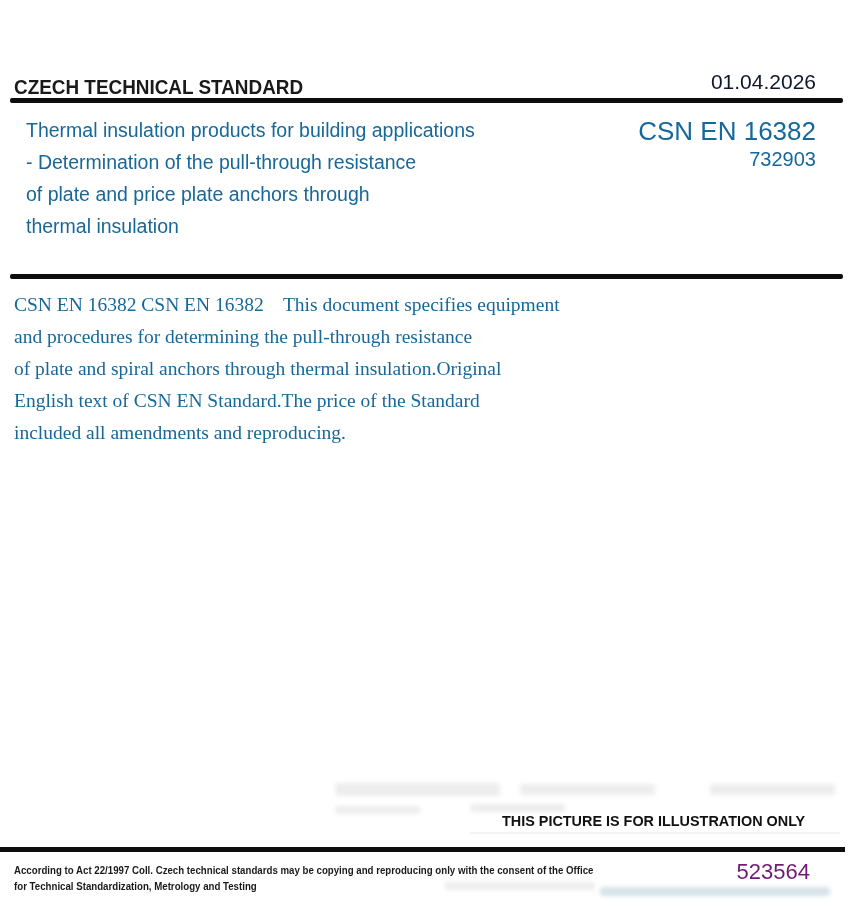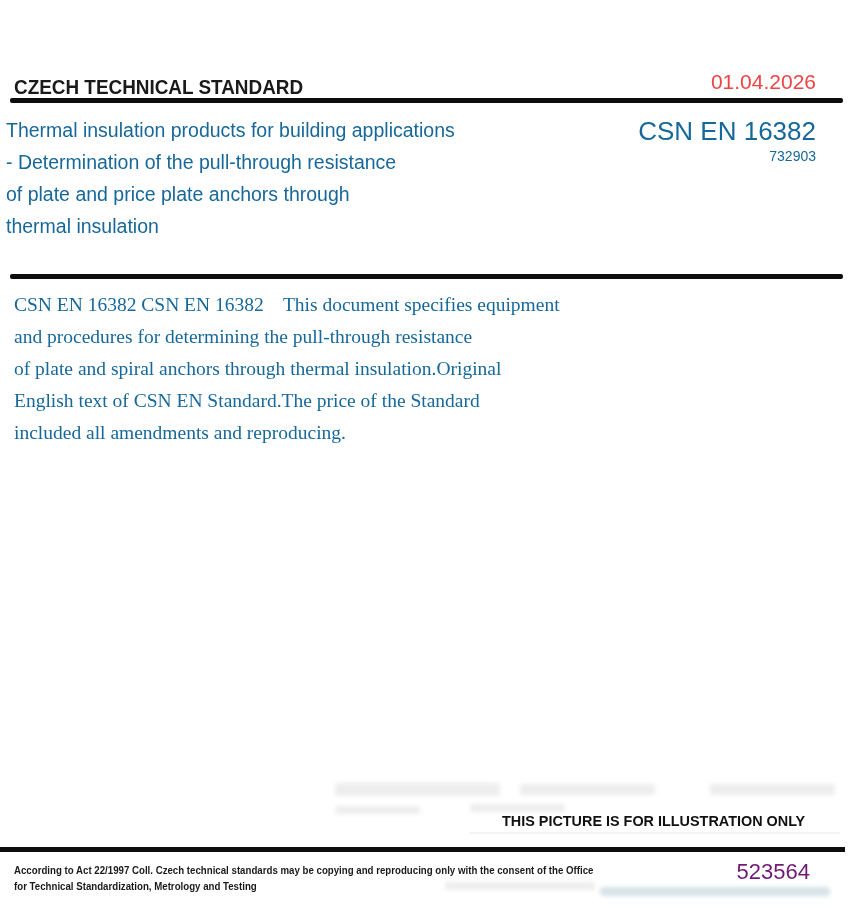--- a/index.html
+++ b/index.html
@@ -28,21 +28,21 @@
     letter-spacing: 0px;
     transform: scaleX(0.90);
     transform-origin: left center;
     white-space: nowrap;
   }
   .header-date {
     position: absolute;
     right: 29px;
     top: 70px;
     font-size: 21px;
-    color: #ef4444;
+    color: #0f172a;
     white-space: nowrap;
     text-align: center;
   }
 
   
   .rule {
     position: absolute;
     left: 10px;
     width: 833px;
     height: 5px;
@@ -56,39 +56,39 @@
     left: 845px;
     top: 100px;
     width: 1px;
     height: 178px;
     background: #dcdcdc;
   }
 
   
   .std-title {
     position: absolute;
-    left: 6px;
+    left: 26px;
     top: 114px;
     font-size: 19.5px;
     line-height: 32px;
     color: #16689A;
   }
   .std-code {
     position: absolute;
     right: 29px;
     top: 116px;
     font-size: 26px;
     color: #16689A;
     white-space: nowrap;
   }
   .std-class {
     position: absolute;
     right: 29px;
     top: 148px;
-    font-size: 14px;
+    font-size: 20px;
     color: #16689A;
     white-space: nowrap;
   }
 
   
   .annotation {
     position: absolute;
     left: 14px;
     top: 289px;
     font-size: 19.5px;

